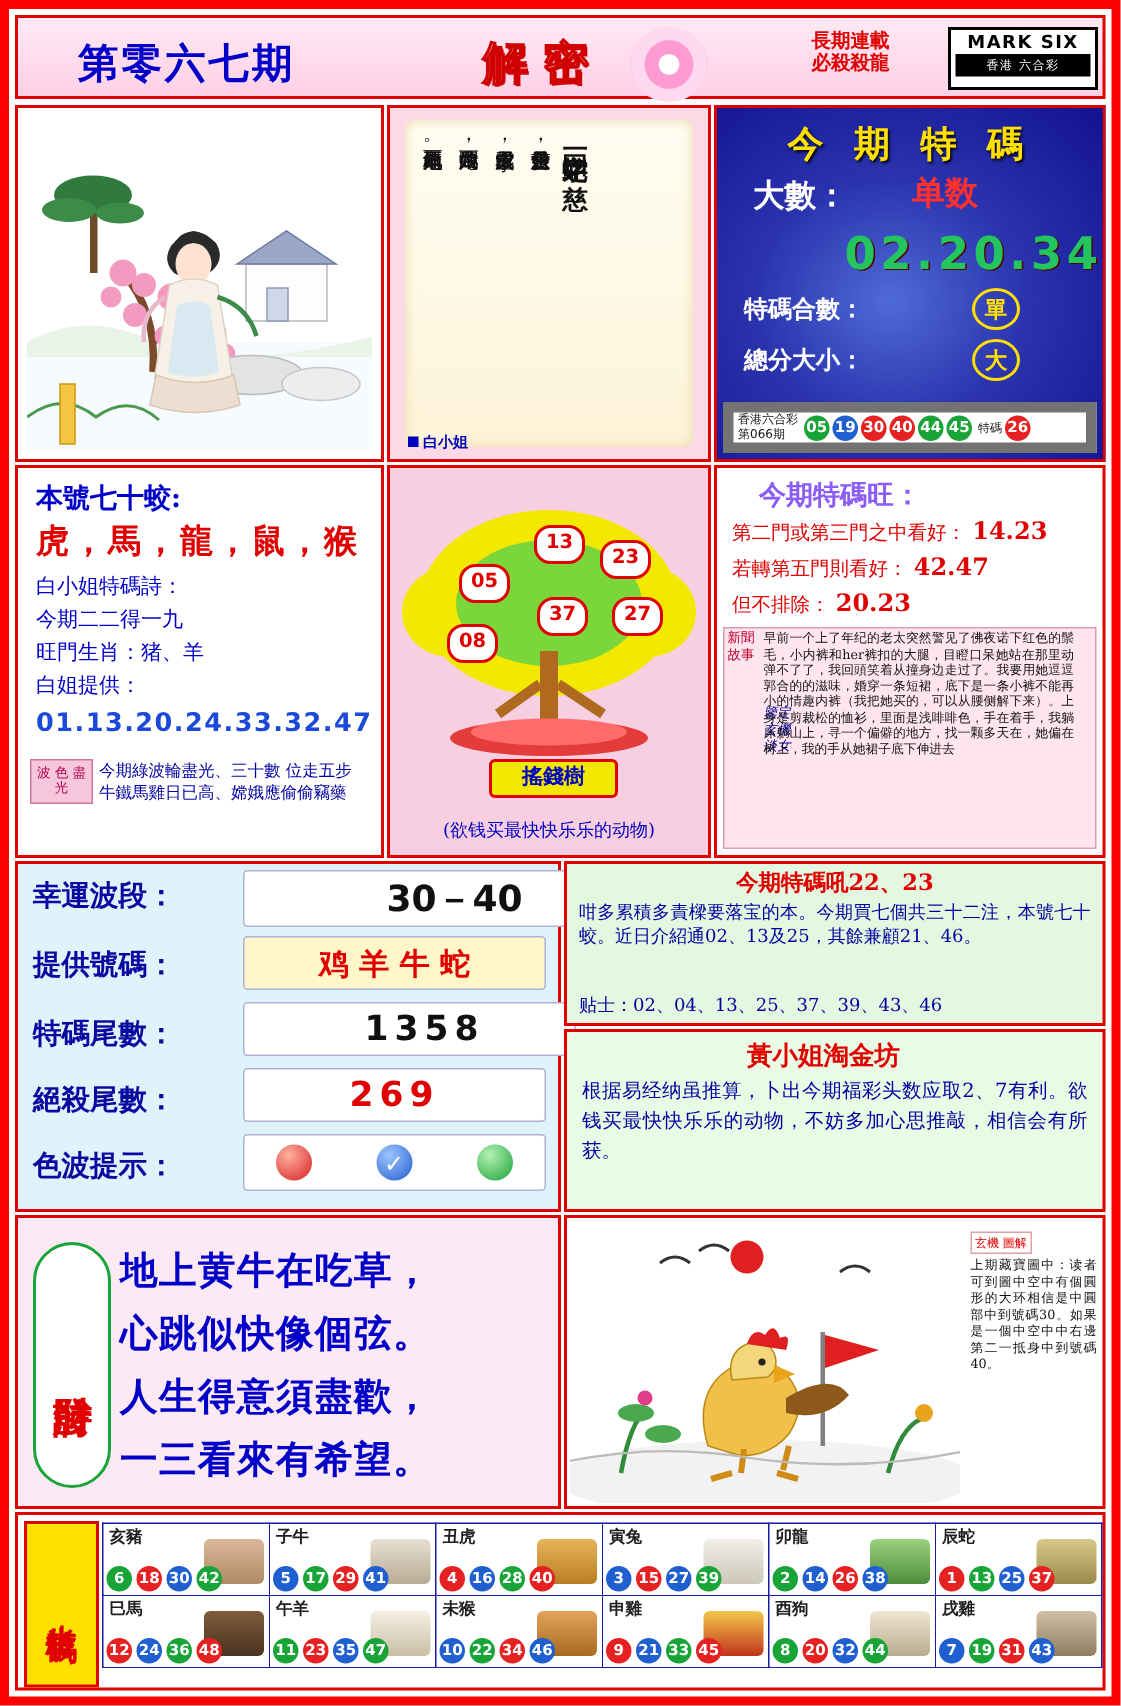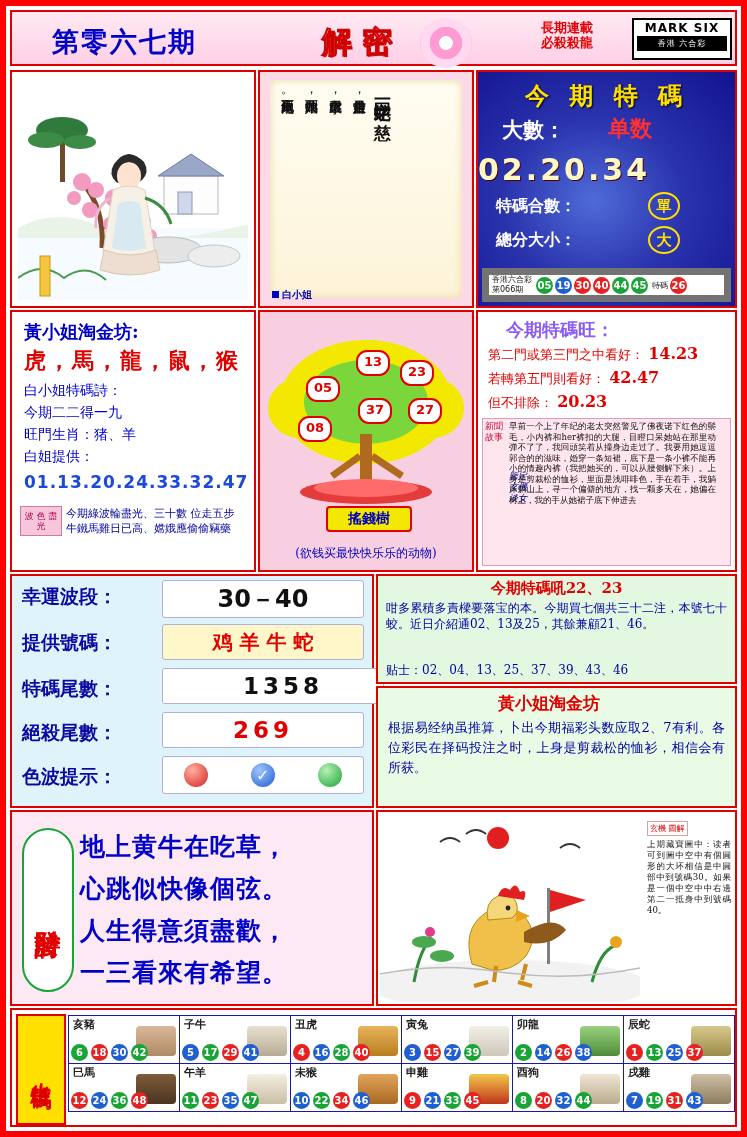--- a/index.html
+++ b/index.html
@@ -174,22 +174,22 @@
       <span style="display:inline-block;width:7px;height:7px;background:#0000c0;margin-right:3px;"></span><span>白小姐</span>
     </div>
   </div>
 
   <div class="panel special">
     <div class="spglow"></div>
     <div style="position:absolute;left:0;right:0;top:8px;text-align:center;font-size:24px;font-weight:bold;
          color:#ffe000;letter-spacing:6px;text-shadow:1px 1px 2px #000;" class="cn">今 期 特 碼</div>
     <div style="position:absolute;left:24px;top:44px;font-size:21px;font-weight:bold;color:#ffffff;" class="cn">大數：</div>
     <div style="position:absolute;left:130px;top:42px;font-size:22px;font-weight:bold;color:#ff3030;" class="cn">单数</div>
-    <div style="position:absolute;left:0;right:0;top:80px;text-align:left;font-size:30px;font-weight:bold;
-         color:#fef9c3;letter-spacing:3px;text-shadow:1px 1px 0 #550000;">02.20.34</div>
+    <div style="position:absolute;left:0;right:0;top:80px;text-align:right;font-size:30px;font-weight:bold;
+         color:#22c55e;letter-spacing:3px;text-shadow:1px 1px 0 #550000;">02.20.34</div>
     <div style="position:absolute;left:18px;top:124px;font-size:16px;font-weight:bold;color:#ffffff;" class="cn">特碼合數：</div>
     <div style="position:absolute;left:170px;top:120px;width:28px;height:24px;border:2px solid #ffe000;border-radius:50%;
          color:#ffe000;font-size:15px;font-weight:bold;text-align:center;line-height:24px;" class="cn">單</div>
     <div style="position:absolute;left:18px;top:158px;font-size:16px;font-weight:bold;color:#ffffff;" class="cn">總分大小：</div>
     <div style="position:absolute;left:170px;top:154px;width:28px;height:24px;border:2px solid #ffe000;border-radius:50%;
          color:#ffe000;font-size:15px;font-weight:bold;text-align:center;line-height:24px;" class="cn">大</div>
 
     <div style="position:absolute;left:4px;right:4px;bottom:4px;height:34px;background:#ffffff;border:7px solid #737373;
          display:flex;align-items:center;padding:0 3px;box-sizing:border-box;">
       <div style="font-size:8px;line-height:10px;color:#111;width:44px;">
@@ -203,21 +203,21 @@
         <div class="ball b-red">40</div>
         <div class="ball b-green">44</div>
         <div class="ball b-green">45</div>
       </div>
       <div style="font-size:8px;line-height:9px;color:#111;margin-left:4px;width:16px;" class="cn">特碼</div>
       <div class="ball b-red" style="margin-left:2px;">26</div>
     </div>
   </div>
 
   <div class="panel bisha">
-    <div style="position:absolute;left:12px;top:8px;font-size:18px;font-weight:bold;color:#0000c8;" class="cn">黃小姐淘金坊:</div>
+    <div style="position:absolute;left:12px;top:8px;font-size:18px;font-weight:bold;color:#0000c8;" class="cn">本號七十蛟:</div>
     <div style="position:absolute;left:12px;top:34px;font-size:22px;font-weight:bold;color:#e00000;letter-spacing:2px;" class="cn">虎，馬，龍，鼠，猴</div>
     <div style="position:absolute;left:12px;top:70px;font-size:14px;color:#0000c8;" class="cn">白小姐特碼詩：</div>
     <div style="position:absolute;left:12px;top:92px;font-size:14px;color:#0000c8;" class="cn">今期二二得一九</div>
     <div style="position:absolute;left:12px;top:114px;font-size:14px;color:#0000c8;" class="cn">旺門生肖：猪、羊</div>
     <div style="position:absolute;left:12px;top:136px;font-size:14px;color:#0000c8;" class="cn">白姐提供：</div>
     <div style="position:absolute;left:12px;top:160px;font-size:17px;font-weight:bold;color:#1b49d8;letter-spacing:1px;">01.13.20.24.33.32.47</div>
     <div style="position:absolute;left:8px;top:194px;width:42px;height:30px;background:#f6c6da;border:1px solid #d0789f;
          font-size:9px;color:#b00050;text-align:center;line-height:10px;padding-top:4px;box-sizing:border-box;" class="cn">波 色 盡光</div>
     <div style="position:absolute;left:54px;top:194px;right:6px;font-size:11px;color:#0000a0;line-height:15px;" class="cn">
       <div>今期綠波輪盡光、三十數 位走五步</div>
@@ -264,21 +264,21 @@
       <div style="position:absolute;left:2px;top:2px;width:22px;font-size:9px;color:#c00030;line-height:11px;" class="cn">新聞故事</div>
       <div style="position:absolute;left:26px;top:52px;width:20px;font-size:9px;color:#0000a0;line-height:11px;font-style:italic;" class="cn">鑒定 玄機 淡女</div>
       <div style="position:absolute;left:26px;top:2px;right:14px;font-size:8.5px;line-height:10.5px;color:#111;text-align:justify;" class="cn">早前一个上了年纪的老太突然警见了佛夜诺下红色的鬃毛，小内裤和her裤扣的大腿，目瞪口呆她站在那里动弹不了了，我回頭笑着从撞身边走过了。我要用她逗逗郭合的的滋味，婚穿一条短裙，底下是一条小裤不能再小的情趣内裤（我把她买的，可以从腰侧解下来）。上身是剪裁松的恤衫，里面是浅啡啡色，手在着手，我躺床躺山上，寻一个偏僻的地方，找一颗多天在，她偏在树上，我的手从她裙子底下伸进去</div>
     </div>
   </div>
 
   <div class="panel lucky">
     <div style="position:absolute;left:10px;top:8px;">
       <span class="lbl cn">幸運波段：</span>
     </div>
-    <div class="valbox" style="position:absolute;left:150px;top:4px;width:200px;height:36px;display:flex;align-items:center;justify-content:center;font-size:24px;font-weight:bold;color:#101010;">30－40</div>
+    <div class="valbox" style="position:absolute;left:150px;top:4px;width:200px;height:36px;display:flex;align-items:center;justify-content:center;font-size:24px;font-weight:bold;color:#101010;padding-left:40px;">30－40</div>
 
     <div style="position:absolute;left:10px;top:54px;">
       <span class="lbl cn">提供號碼：</span>
     </div>
     <div class="valbox" style="position:absolute;left:150px;top:48px;width:200px;height:34px;background:#fff7c9;display:flex;align-items:center;justify-content:space-around;font-size:20px;font-weight:bold;color:#e00000;">鸡 羊 牛 蛇</div>
 
     <div style="position:absolute;left:10px;top:100px;">
       <span class="lbl cn">特碼尾數：</span>
     </div>
     <div class="valbox" style="position:absolute;left:150px;top:92px;width:200px;height:34px;display:flex;align-items:center;justify-content:center;font-size:23px;font-weight:bold;letter-spacing:4px;color:#101010;padding-left:20px;">1358</div>
@@ -302,21 +302,21 @@
   </div>
 
   <div class="panel rtop">
     <div style="position:absolute;left:0;right:0;top:3px;text-align:center;font-size:15px;font-weight:bold;color:#e00000;" class="cn">今期特碼吼22、23</div>
     <div style="position:absolute;left:8px;right:8px;top:24px;font-size:12px;line-height:16px;color:#0000a0;text-align:justify;" class="cn">咁多累積多責樑要落宝的本。今期買七個共三十二注，本號七十蛟。近日介紹通02、13及25，其餘兼顧21、46。</div>
     <div style="position:absolute;left:8px;right:8px;bottom:4px;font-size:12px;line-height:15px;color:#0000a0;" class="cn">贴士：02、04、13、25、37、39、43、46</div>
   </div>
 
   <div class="panel rmid">
     <div style="position:absolute;left:0;right:15px;top:4px;text-align:center;font-size:17px;font-weight:bold;color:#e00000;" class="cn">黃小姐淘金坊</div>
-    <div style="position:absolute;left:10px;right:10px;top:30px;font-size:13px;line-height:20px;color:#0000a0;text-align:justify;" class="cn">根据易经纳虽推算，卜出今期福彩头数应取2、7有利。各位彩民在择码投注之时，上身是剪裁松的恤衫，相信会有所获。</div>
+    <div style="position:absolute;left:10px;right:10px;top:30px;font-size:13px;line-height:20px;color:#0000a0;text-align:justify;" class="cn">根据易经纳虽推算，卜出今期福彩头数应取2、7有利。欲钱买最快快乐乐的动物，不妨多加心思推敲，相信会有所获。</div>
   </div>
 
   <div class="panel poem">
     <div style="position:absolute;left:10px;top:16px;width:48px;height:160px;border:2px solid #19a437;border-radius:26px;
          display:flex;flex-direction:column;align-items:center;justify-content:center;background:#ffffff;" class="cn">
       <span style="font-size:26px;font-weight:bold;color:#e00000;line-height:30px;writing-mode:vertical-rl;text-orientation:upright;">發財詩</span>
     </div>
     <div style="position:absolute;left:68px;top:14px;right:8px;">
       <div style="font-size:25px;font-weight:bold;color:#0000c8;line-height:42px;letter-spacing:1px;" class="cn">地上黄牛在吃草，</div>
       <div style="font-size:25px;font-weight:bold;color:#0000c8;line-height:42px;letter-spacing:1px;" class="cn">心跳似快像個弦。</div>

